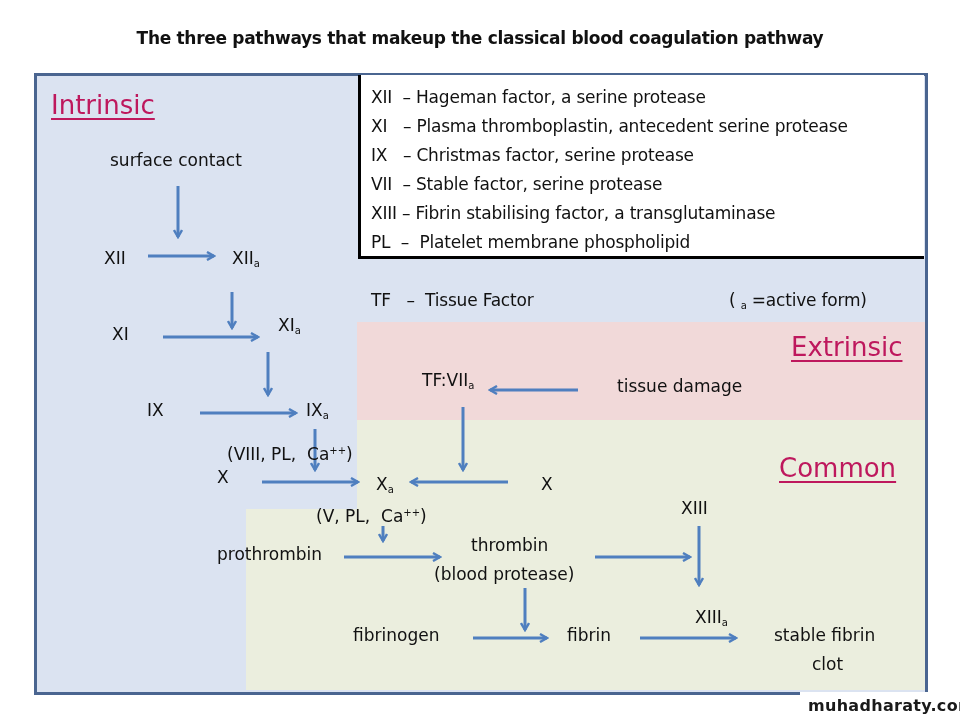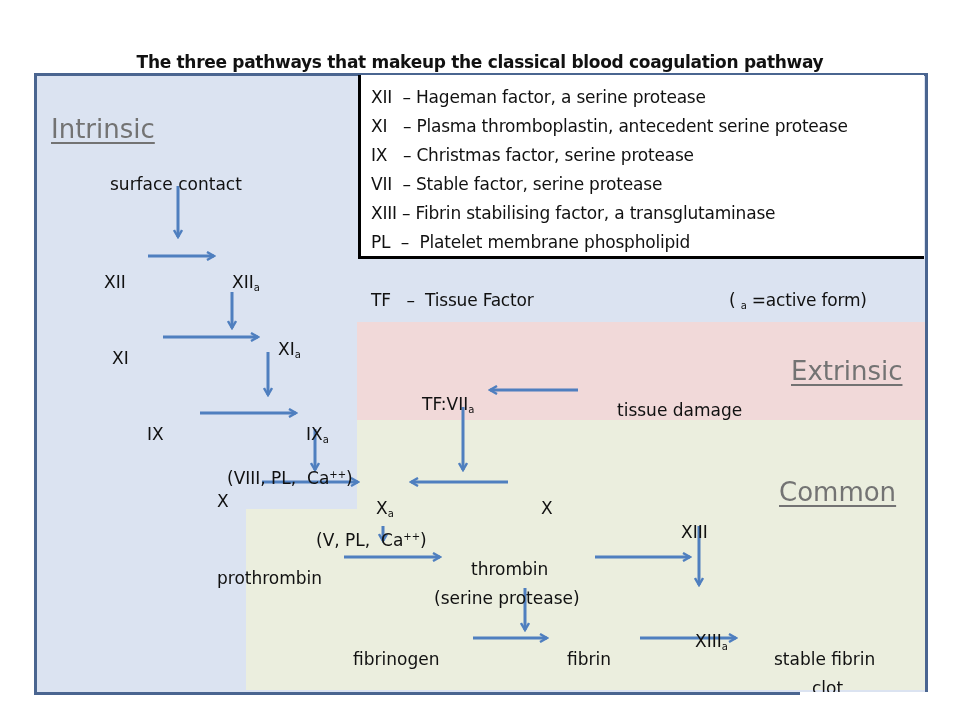--- a/index.html
+++ b/index.html
@@ -1,27 +1,27 @@
 <!DOCTYPE html>
 <html><head>
 <meta charset="utf-8">
 <style>
   html, body { margin:0; padding:0; }
   body { width:960px; height:720px; background:#ffffff; position:relative; overflow:hidden;
          font-family:"DejaVu Sans", "Liberation Sans", sans-serif; color:#111; }
-  .abs { position:absolute; white-space:nowrap;margin-top:24px; }
+  .abs { position:absolute; white-space:nowrap; }
   #title { left:0; width:960px; top:28px; text-align:center; font-size:17px; font-weight:bold; letter-spacing:-0.3px; color:#111; }
   #frame { position:absolute; left:34px; top:73px; width:888px; height:616px; border:3px solid #4a6590; background:#dbe3f1; }
   .region { position:absolute; }
   #extrinsic-region { left:357px; top:322px; width:568px; height:98px; background:#f1d9d9; }
   #common-region-a { left:357px; top:420px; width:568px; height:270px; background:#ebeede; }
   #common-region-b { left:246px; top:509px; width:112px; height:181px; background:#ebeede; }
   #legend-box { position:absolute; left:358px; top:75px; width:566px; height:184px; background:#fff; border-left:3px solid #000; border-bottom:3px solid #000; box-sizing:border-box; }
   .legend-line { position:absolute; left:10px; font-size:17px; white-space:nowrap; color:#111; letter-spacing:-0.2px; }
-  .heading { font-size:26px; text-decoration:underline; text-underline-offset:4px; color:#737373; }
+  .heading { font-size:26px; text-decoration:underline; text-underline-offset:4px; color:#be185d; }
   .lbl { font-size:17px; color:#111; }
   sub { font-size:10px; vertical-align:-3px; }
   sup { font-size:10px; vertical-align:6px; }
   svg#arrows { position:absolute; left:0; top:0; }
   #watermark-patch { position:absolute; left:800px; top:692px; width:160px; height:28px; background:#fff; }
   #watermark { left:808px; top:696px; font-size:16px; font-weight:bold; color:#1a1a1a; letter-spacing:0.3px; }
 </style>
 </head>
 <body>
 
@@ -86,21 +86,21 @@
 <div class="abs lbl" style="left:217px; top:467px">X</div>
 
 <div class="abs lbl" style="left:422px; top:370px"><span>TF:VII</span><sub>a</sub></div>
 <div class="abs lbl" style="left:617px; top:376px">tissue damage</div>
 
 <div class="abs lbl" style="left:376px; top:474px"><span>X</span><sub>a</sub></div>
 <div class="abs lbl" style="left:541px; top:474px">X</div>
 <div class="abs lbl" style="left:316px; top:506px; white-space:pre"><span style="white-space:pre">(V, PL,  </span><span>Ca</span><sup>++</sup><span>)</span></div>
 <div class="abs lbl" style="left:217px; top:544px">prothrombin</div>
 <div class="abs lbl" style="left:471px; top:535px">thrombin</div>
-<div class="abs lbl" style="left:434px; top:564px">(serine protease)</div>
+<div class="abs lbl" style="left:434px; top:564px">(blood protease)</div>
 <div class="abs lbl" style="left:681px; top:498px">XIII</div>
 <div class="abs lbl" style="left:695px; top:607px"><span>XIII</span><sub>a</sub></div>
 <div class="abs lbl" style="left:353px; top:625px">fibrinogen</div>
 <div class="abs lbl" style="left:567px; top:625px">fibrin</div>
 <div class="abs lbl" style="left:774px; top:625px">stable fibrin</div>
 <div class="abs lbl" style="left:812px; top:654px">clot</div>
 
 <div id="watermark-patch"></div>
 <div id="watermark" class="abs">muhadharaty.com</div>
 

